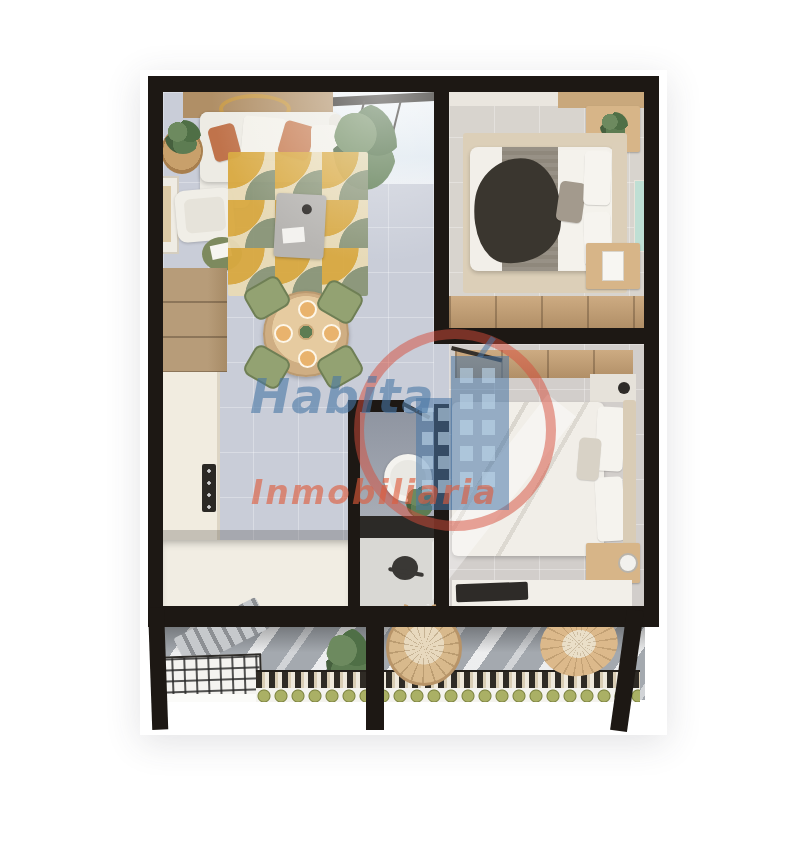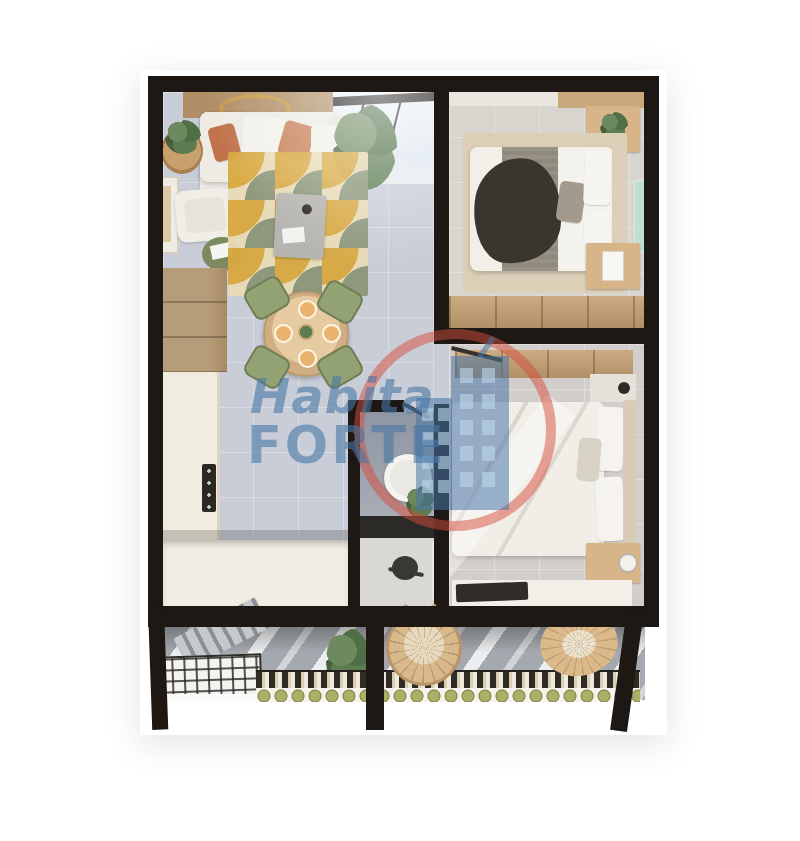--- a/index.html
+++ b/index.html
@@ -215,15 +215,15 @@
         <rect x="98" y="88" width="11" height="13"></rect>
       <rect x="82" y="112" width="11" height="13"></rect>
         <rect x="98" y="112" width="11" height="13"></rect>
       <rect x="82" y="136" width="11" height="13"></rect>
         <rect x="98" y="136" width="11" height="13"></rect>
       <rect x="82" y="160" width="11" height="13"></rect>
         <rect x="98" y="160" width="11" height="13"></rect>
     </g>
   </svg>
   <div class="a wm-text" style="left:250px;top:372px;font-size:48px;letter-spacing:1px;font-style:italic;">Habita</div>
-  <div class="a wm-text" style="left:247px;top:420px;font-size:51px;letter-spacing:3px;">FORTE</div>
+  <div class="a" style="left:251px;top:476px;font-size:33px;font-style:italic;font-weight:600;letter-spacing:2px;line-height:1;color:rgba(222,90,58,.62);">Inmobiliaria</div>
 
 </div>
 
 </body></html>

